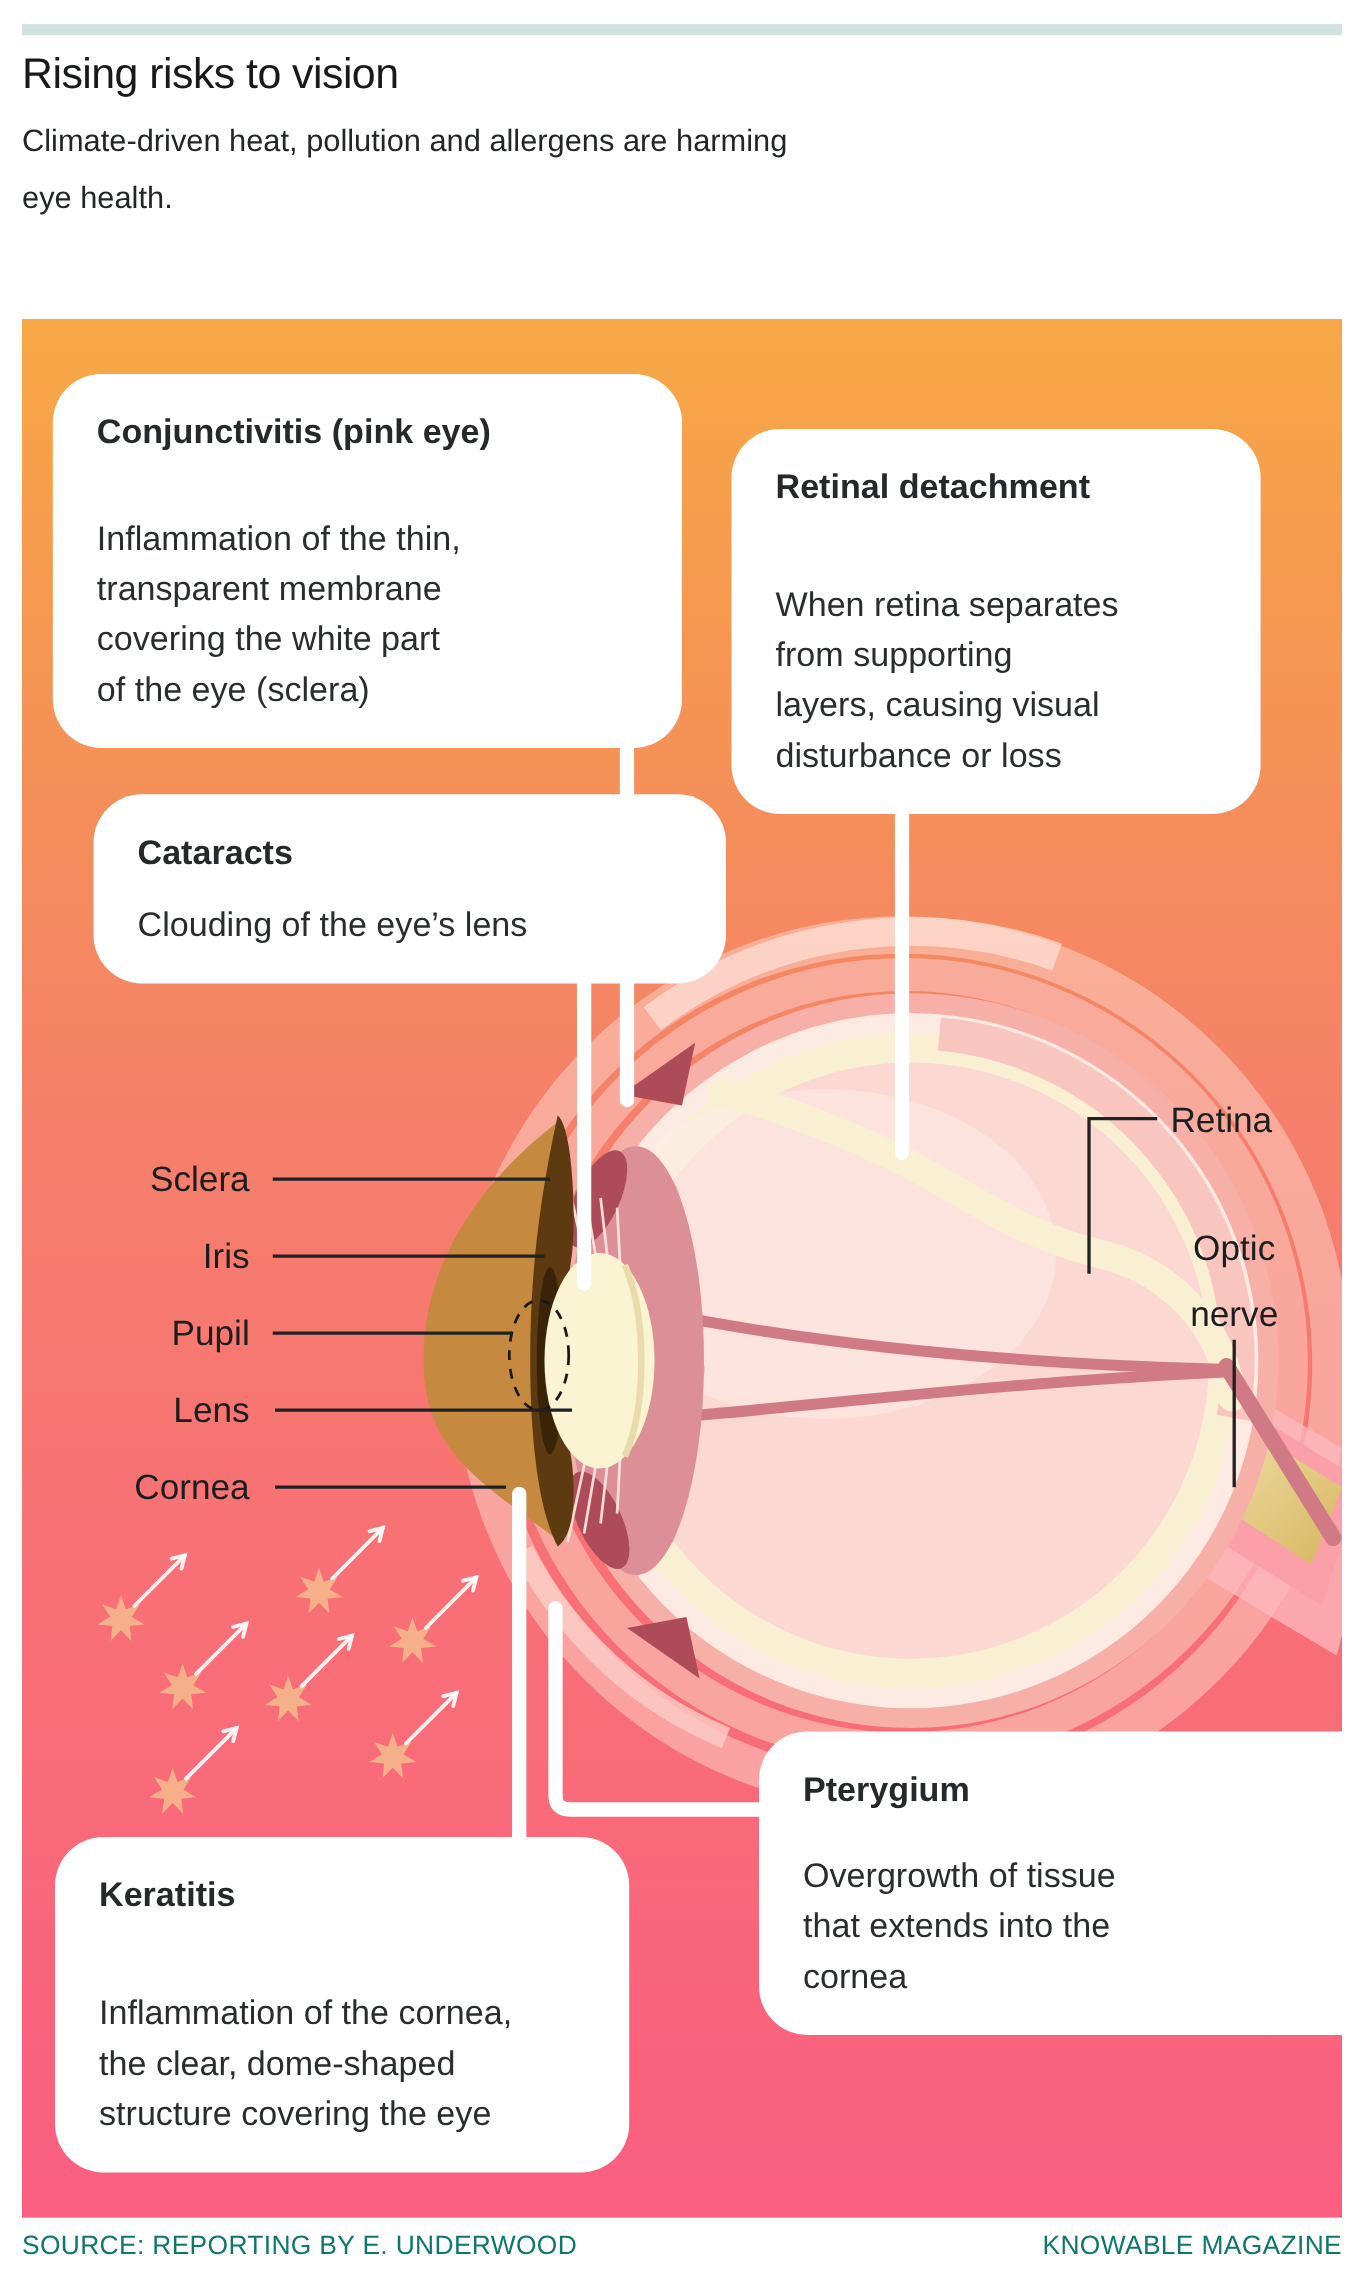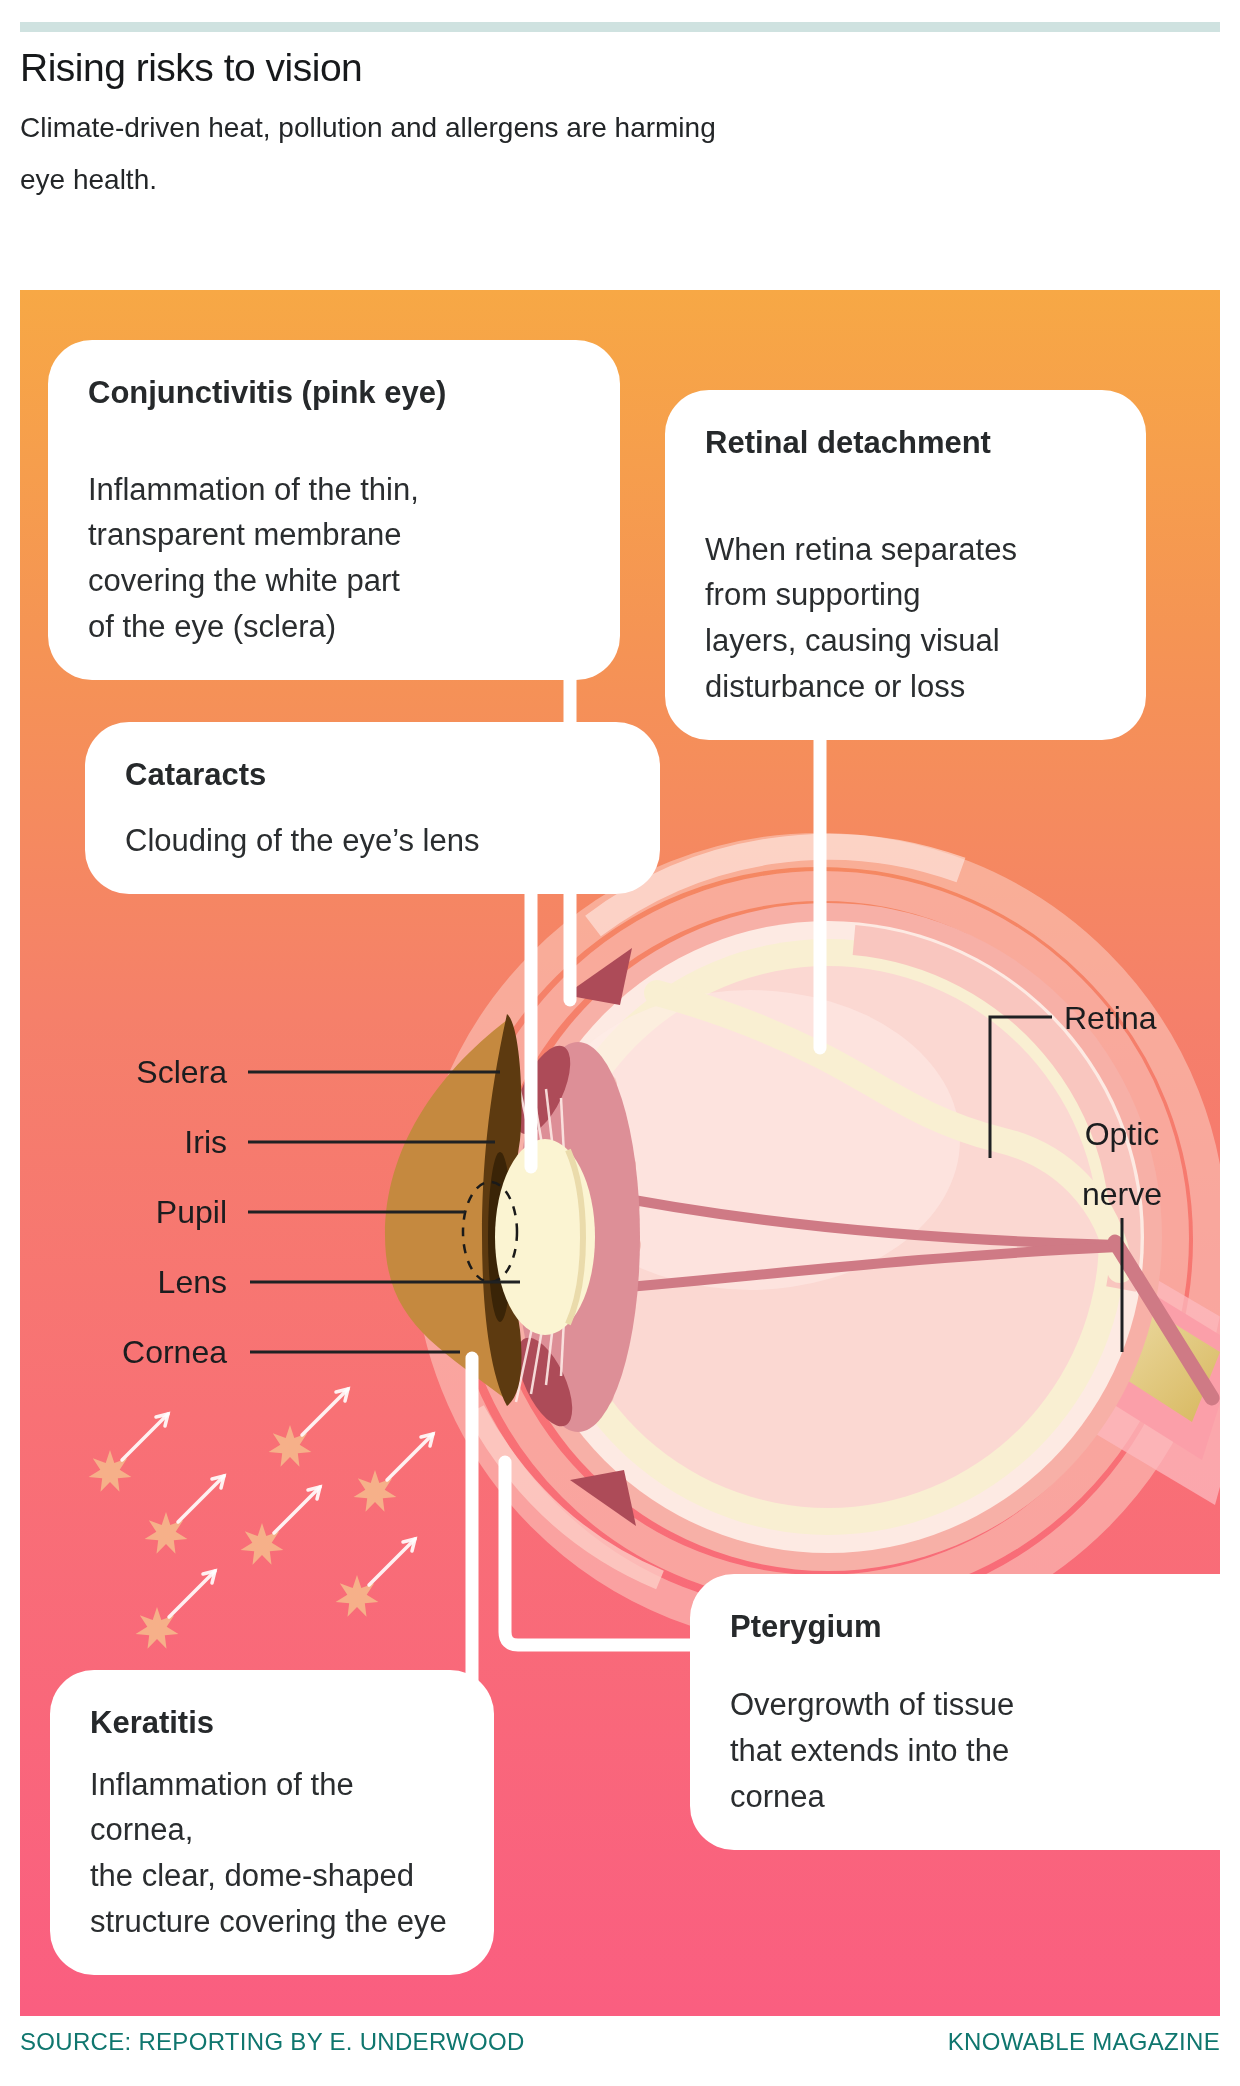--- a/index.html
+++ b/index.html
@@ -19,21 +19,21 @@
          background:linear-gradient(180deg,var(--bg_top) 0%,#f59454 20%,#f5806a 42%,#f87175 65%,var(--bg_bottom) 100%)}
   .panel svg{position:absolute;left:0;top:0}
   .callout{position:absolute;background:var(--callout_bg);border-radius:44px;
            padding:30px 40px;display:flex;flex-direction:column;justify-content:space-between;
            color:#2a2d2f;font-size:31px;line-height:1.48}
   .callout h3{font-size:31px;font-weight:bold;color:#26292b;line-height:1.48}
   .callout p{white-space:pre-line}
   .co-conj{left:28px;top:50px;width:572px;height:340px}
   .co-ret {left:645px;top:100px;width:481px;height:350px}
   .co-cat {left:65px;top:432px;width:575px;height:172px}
-  .co-ker {left:30px;top:1380px;width:444px;height:305px}
+  .co-ker {left:30px;top:1380px;width:522px;height:305px}
   .co-pter{left:670px;top:1284px;width:583px;height:276px}
   .footer{position:absolute;left:20px;top:2028px;width:1200px;display:flex;
           justify-content:space-between;align-items:center;font-size:24px;
           letter-spacing:0.3px;color:#0f766e}
   svg text{font-family:"Liberation Sans","DejaVu Sans",sans-serif}
 </style>
 </head>
 <body>
 
 <div class="page">

